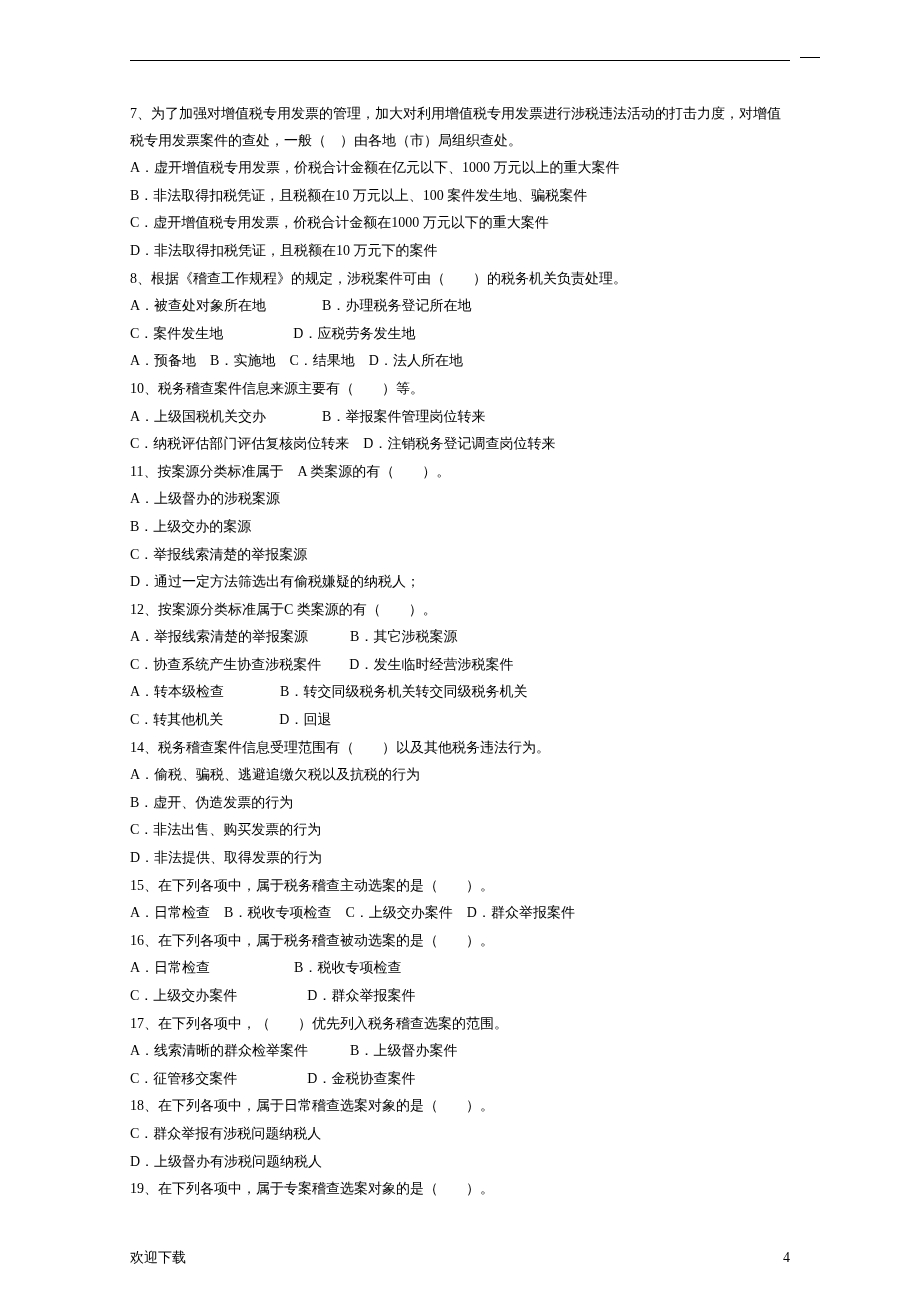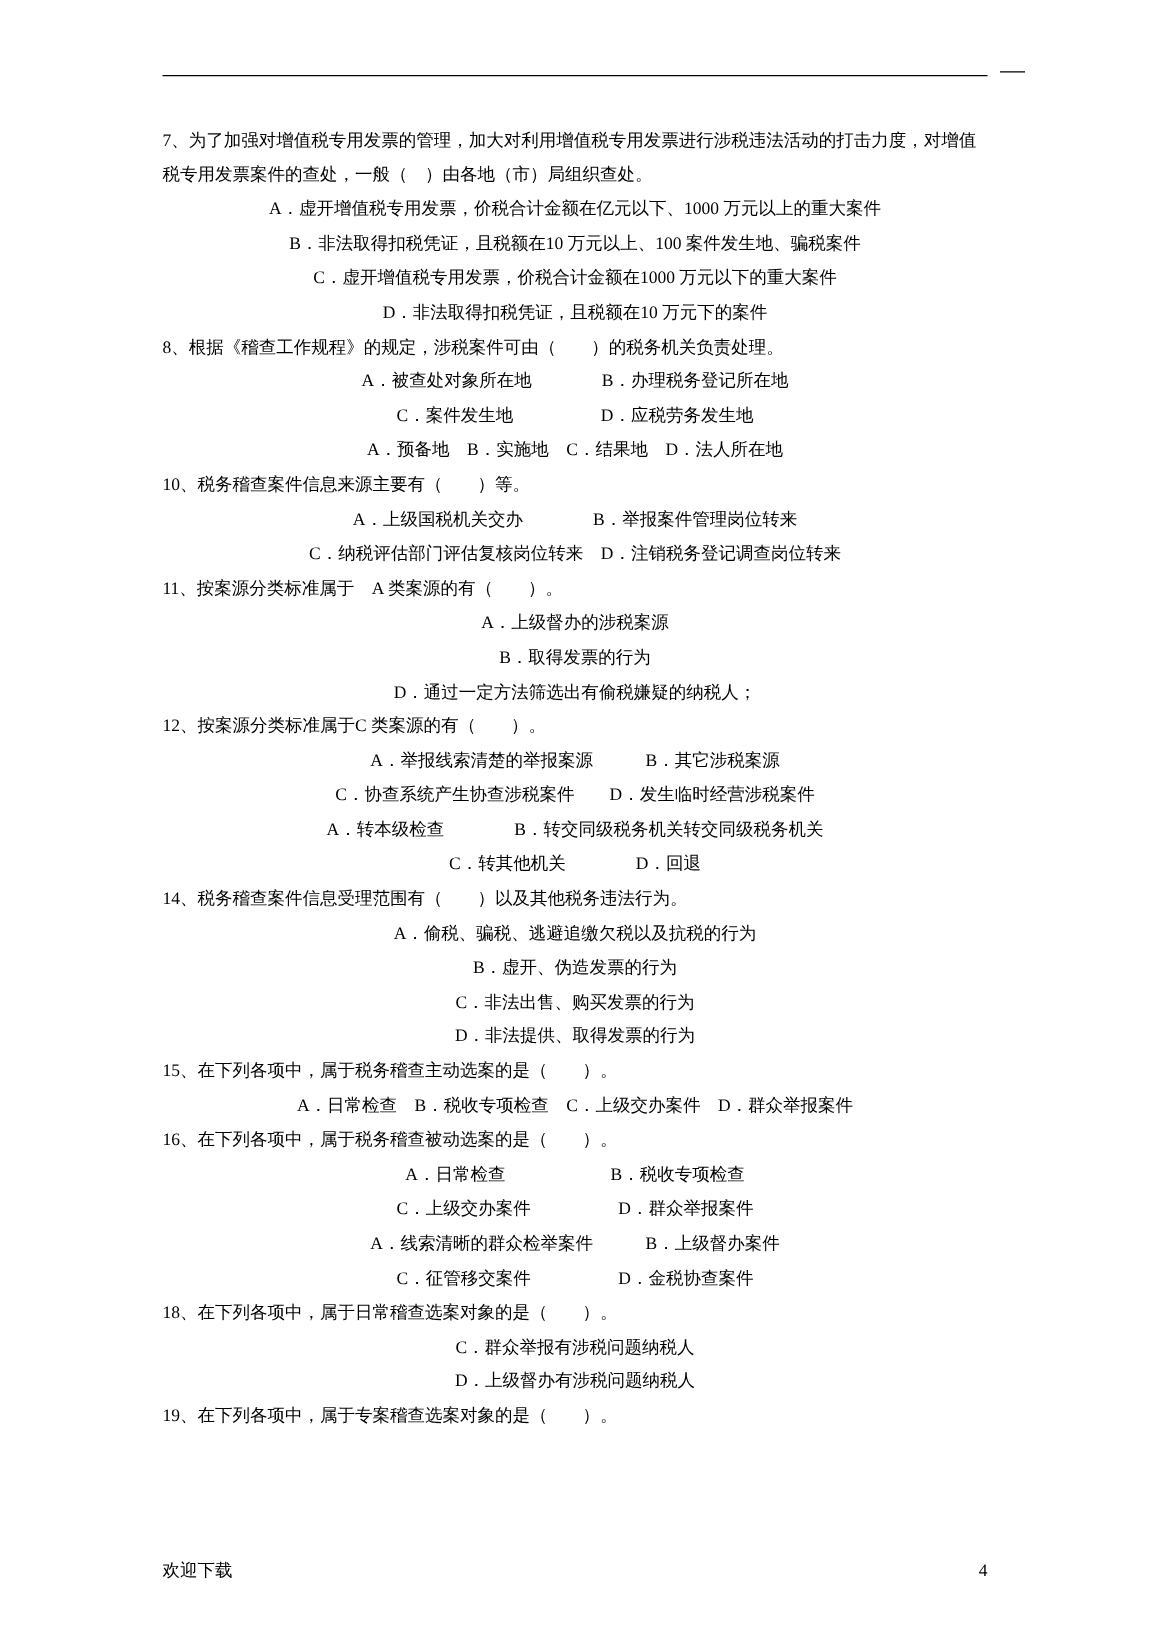--- a/index.html
+++ b/index.html
@@ -29,21 +29,20 @@
       right: -30px;
       top: -4px;
       width: 20px;
       border-top: 1.5px solid #000;
     }
     .q {
       margin-bottom: 1px;
     }
     .opt {
       margin-bottom: 1px;
-      text-align: center;
     }
     .footer {
       position: absolute;
       bottom: 30px;
       left: 130px;
       right: 130px;
       display: flex;
       justify-content: space-between;
       font-size: 14px;
     }
@@ -62,37 +61,39 @@
       <div class="opt">D．非法取得扣税凭证，且税额在10 万元下的案件</div>
       <div class="q">8、根据《稽查工作规程》的规定，涉税案件可由（　　）的税务机关负责处理。</div>
       <div class="opt">A．被查处对象所在地　　　　B．办理税务登记所在地</div>
       <div class="opt">C．案件发生地　　　　　D．应税劳务发生地</div>
       <div class="opt">A．预备地　B．实施地　C．结果地　D．法人所在地</div>
       <div class="q">10、税务稽查案件信息来源主要有（　　）等。</div>
       <div class="opt">A．上级国税机关交办　　　　B．举报案件管理岗位转来</div>
       <div class="opt">C．纳税评估部门评估复核岗位转来　D．注销税务登记调查岗位转来</div>
       <div class="q">11、按案源分类标准属于　A 类案源的有（　　）。</div>
       <div class="opt">A．上级督办的涉税案源</div>
-      <div class="opt">B．取得发票的行为</div>
+      <div class="opt">B．上级交办的案源</div>
+      <div class="opt">C．举报线索清楚的举报案源</div>
       <div class="opt">D．通过一定方法筛选出有偷税嫌疑的纳税人；</div>
       <div class="q">12、按案源分类标准属于C 类案源的有（　　）。</div>
       <div class="opt">A．举报线索清楚的举报案源　　　B．其它涉税案源</div>
       <div class="opt">C．协查系统产生协查涉税案件　　D．发生临时经营涉税案件</div>
       <div class="opt">A．转本级检查　　　　B．转交同级税务机关转交同级税务机关</div>
       <div class="opt">C．转其他机关　　　　D．回退</div>
       <div class="q">14、税务稽查案件信息受理范围有（　　）以及其他税务违法行为。</div>
       <div class="opt">A．偷税、骗税、逃避追缴欠税以及抗税的行为</div>
       <div class="opt">B．虚开、伪造发票的行为</div>
       <div class="opt">C．非法出售、购买发票的行为</div>
       <div class="opt">D．非法提供、取得发票的行为</div>
       <div class="q">15、在下列各项中，属于税务稽查主动选案的是（　　）。</div>
       <div class="opt">A．日常检查　B．税收专项检查　C．上级交办案件　D．群众举报案件</div>
       <div class="q">16、在下列各项中，属于税务稽查被动选案的是（　　）。</div>
       <div class="opt">A．日常检查　　　　　　B．税收专项检查</div>
       <div class="opt">C．上级交办案件　　　　　D．群众举报案件</div>
+      <div class="q">17、在下列各项中，（　　）优先列入税务稽查选案的范围。</div>
       <div class="opt">A．线索清晰的群众检举案件　　　B．上级督办案件</div>
       <div class="opt">C．征管移交案件　　　　　D．金税协查案件</div>
       <div class="q">18、在下列各项中，属于日常稽查选案对象的是（　　）。</div>
       <div class="opt">C．群众举报有涉税问题纳税人</div>
       <div class="opt">D．上级督办有涉税问题纳税人</div>
       <div class="q">19、在下列各项中，属于专案稽查选案对象的是（　　）。</div>
     </div>
 
   <div class="footer">
     <span>欢迎下载</span>

